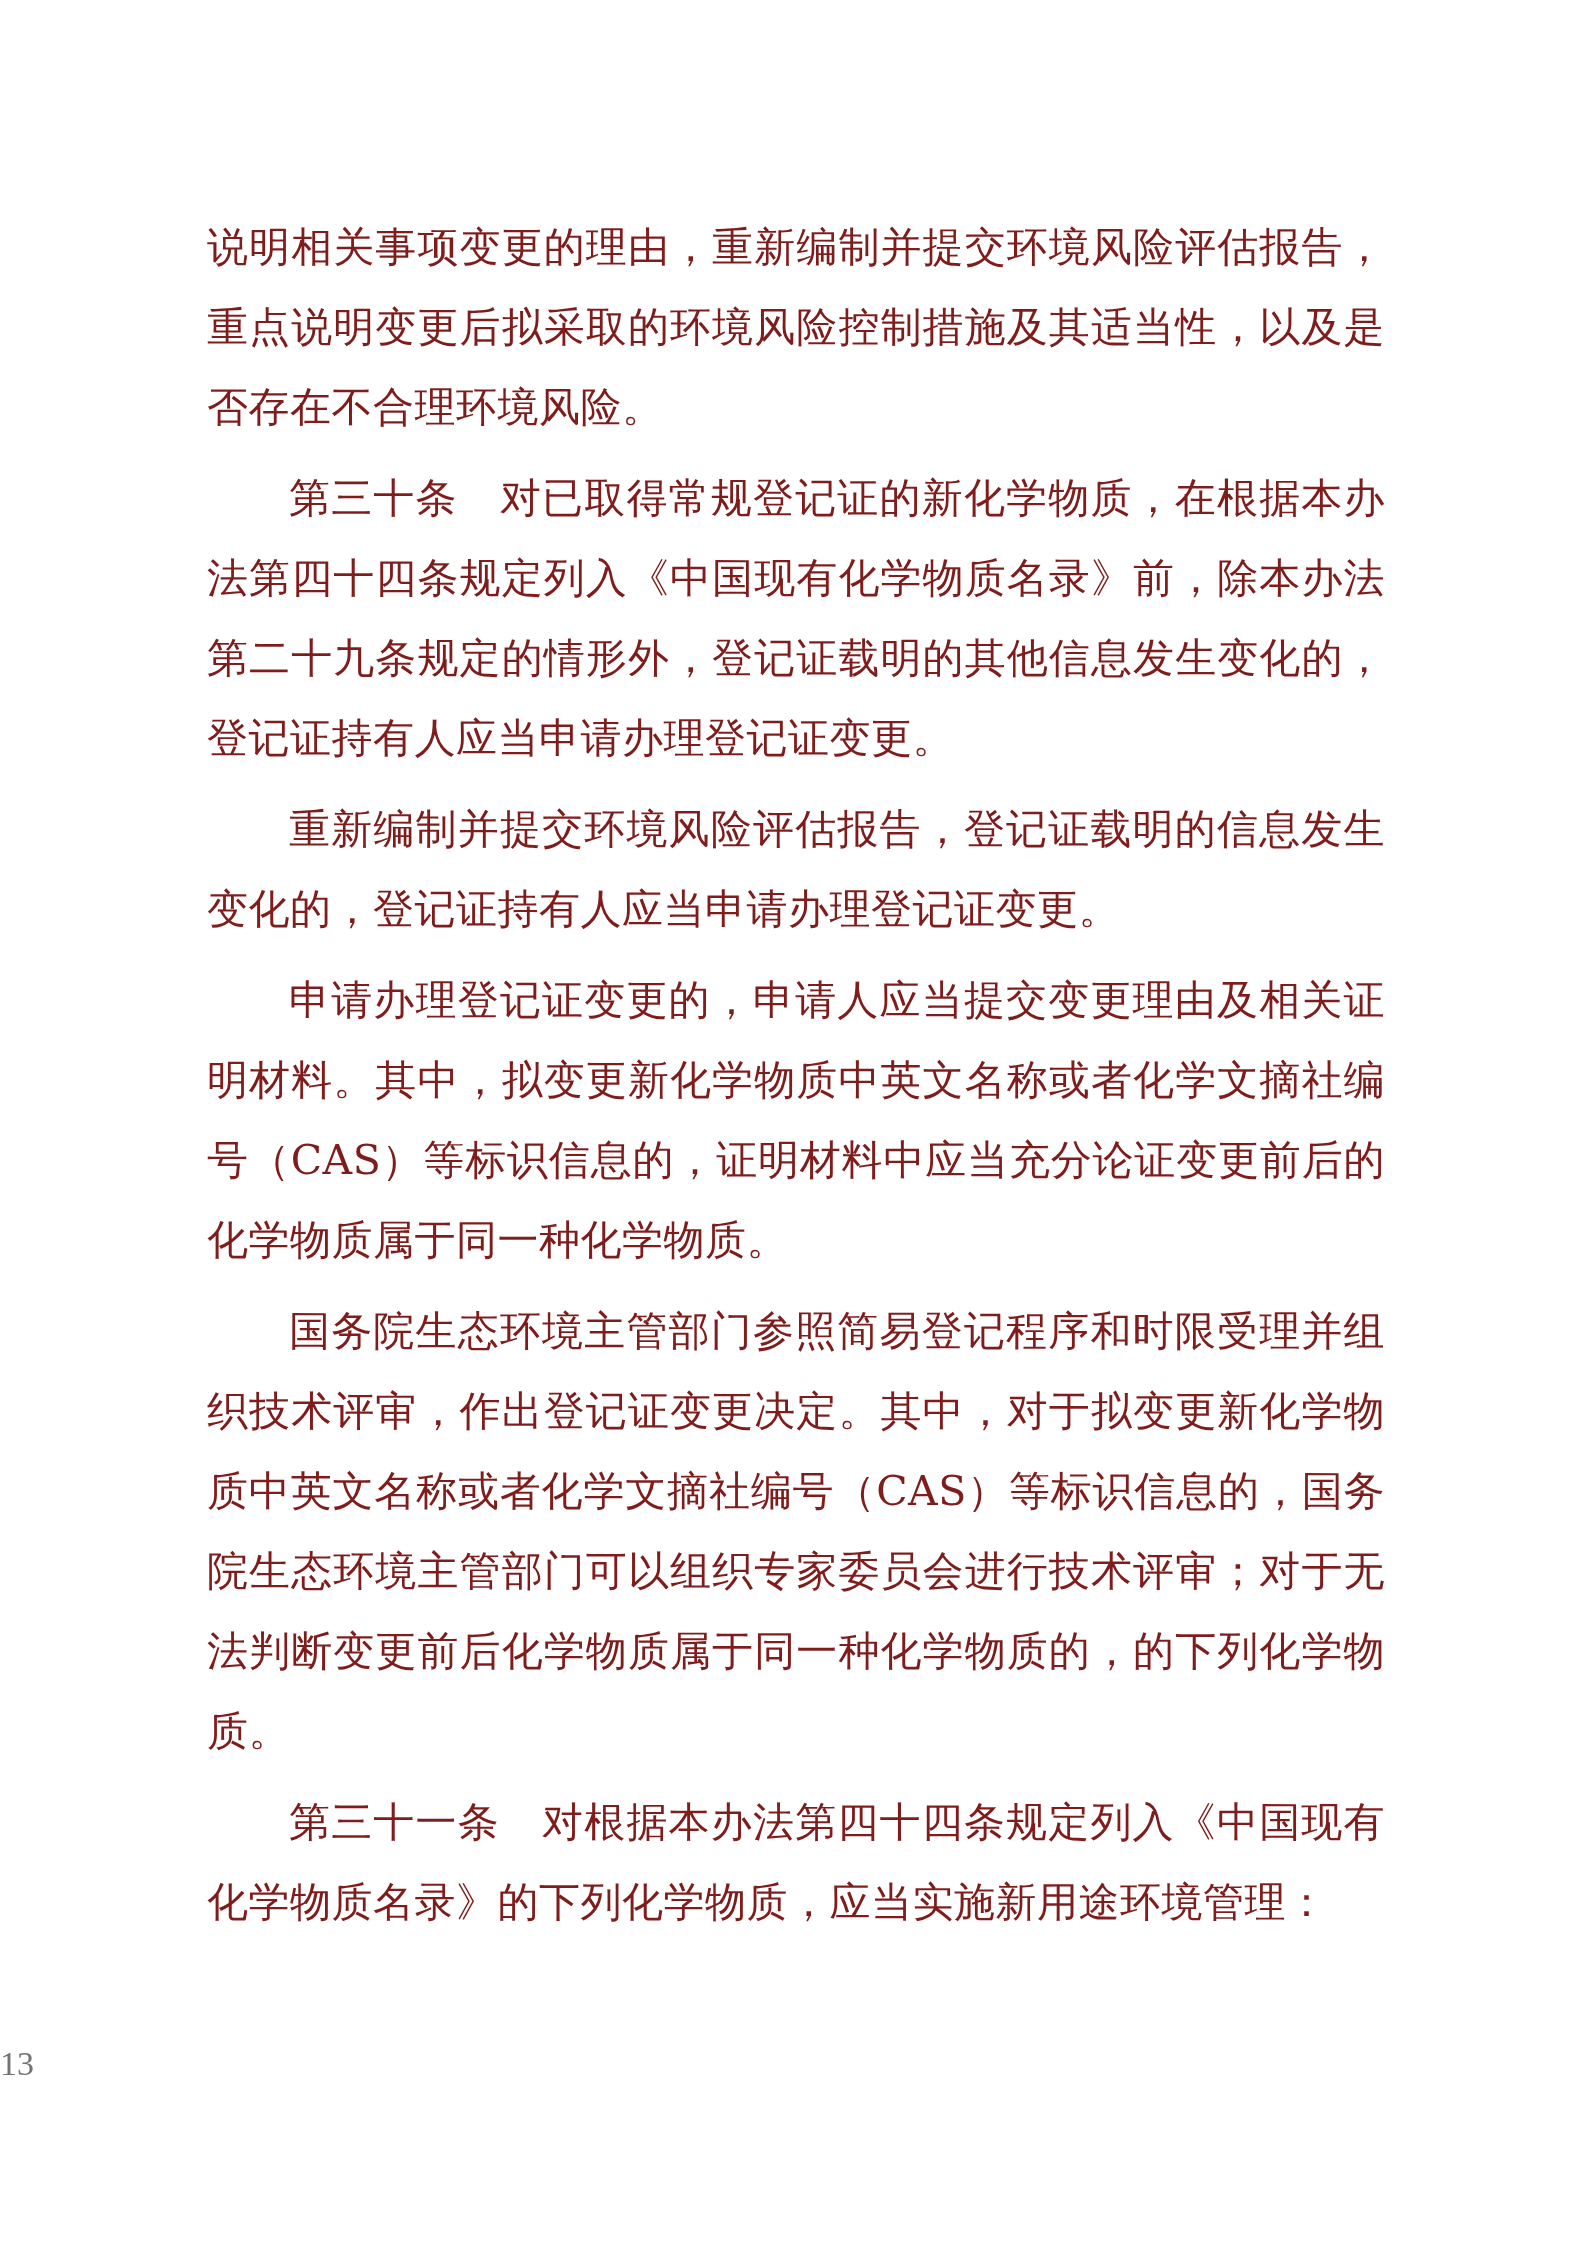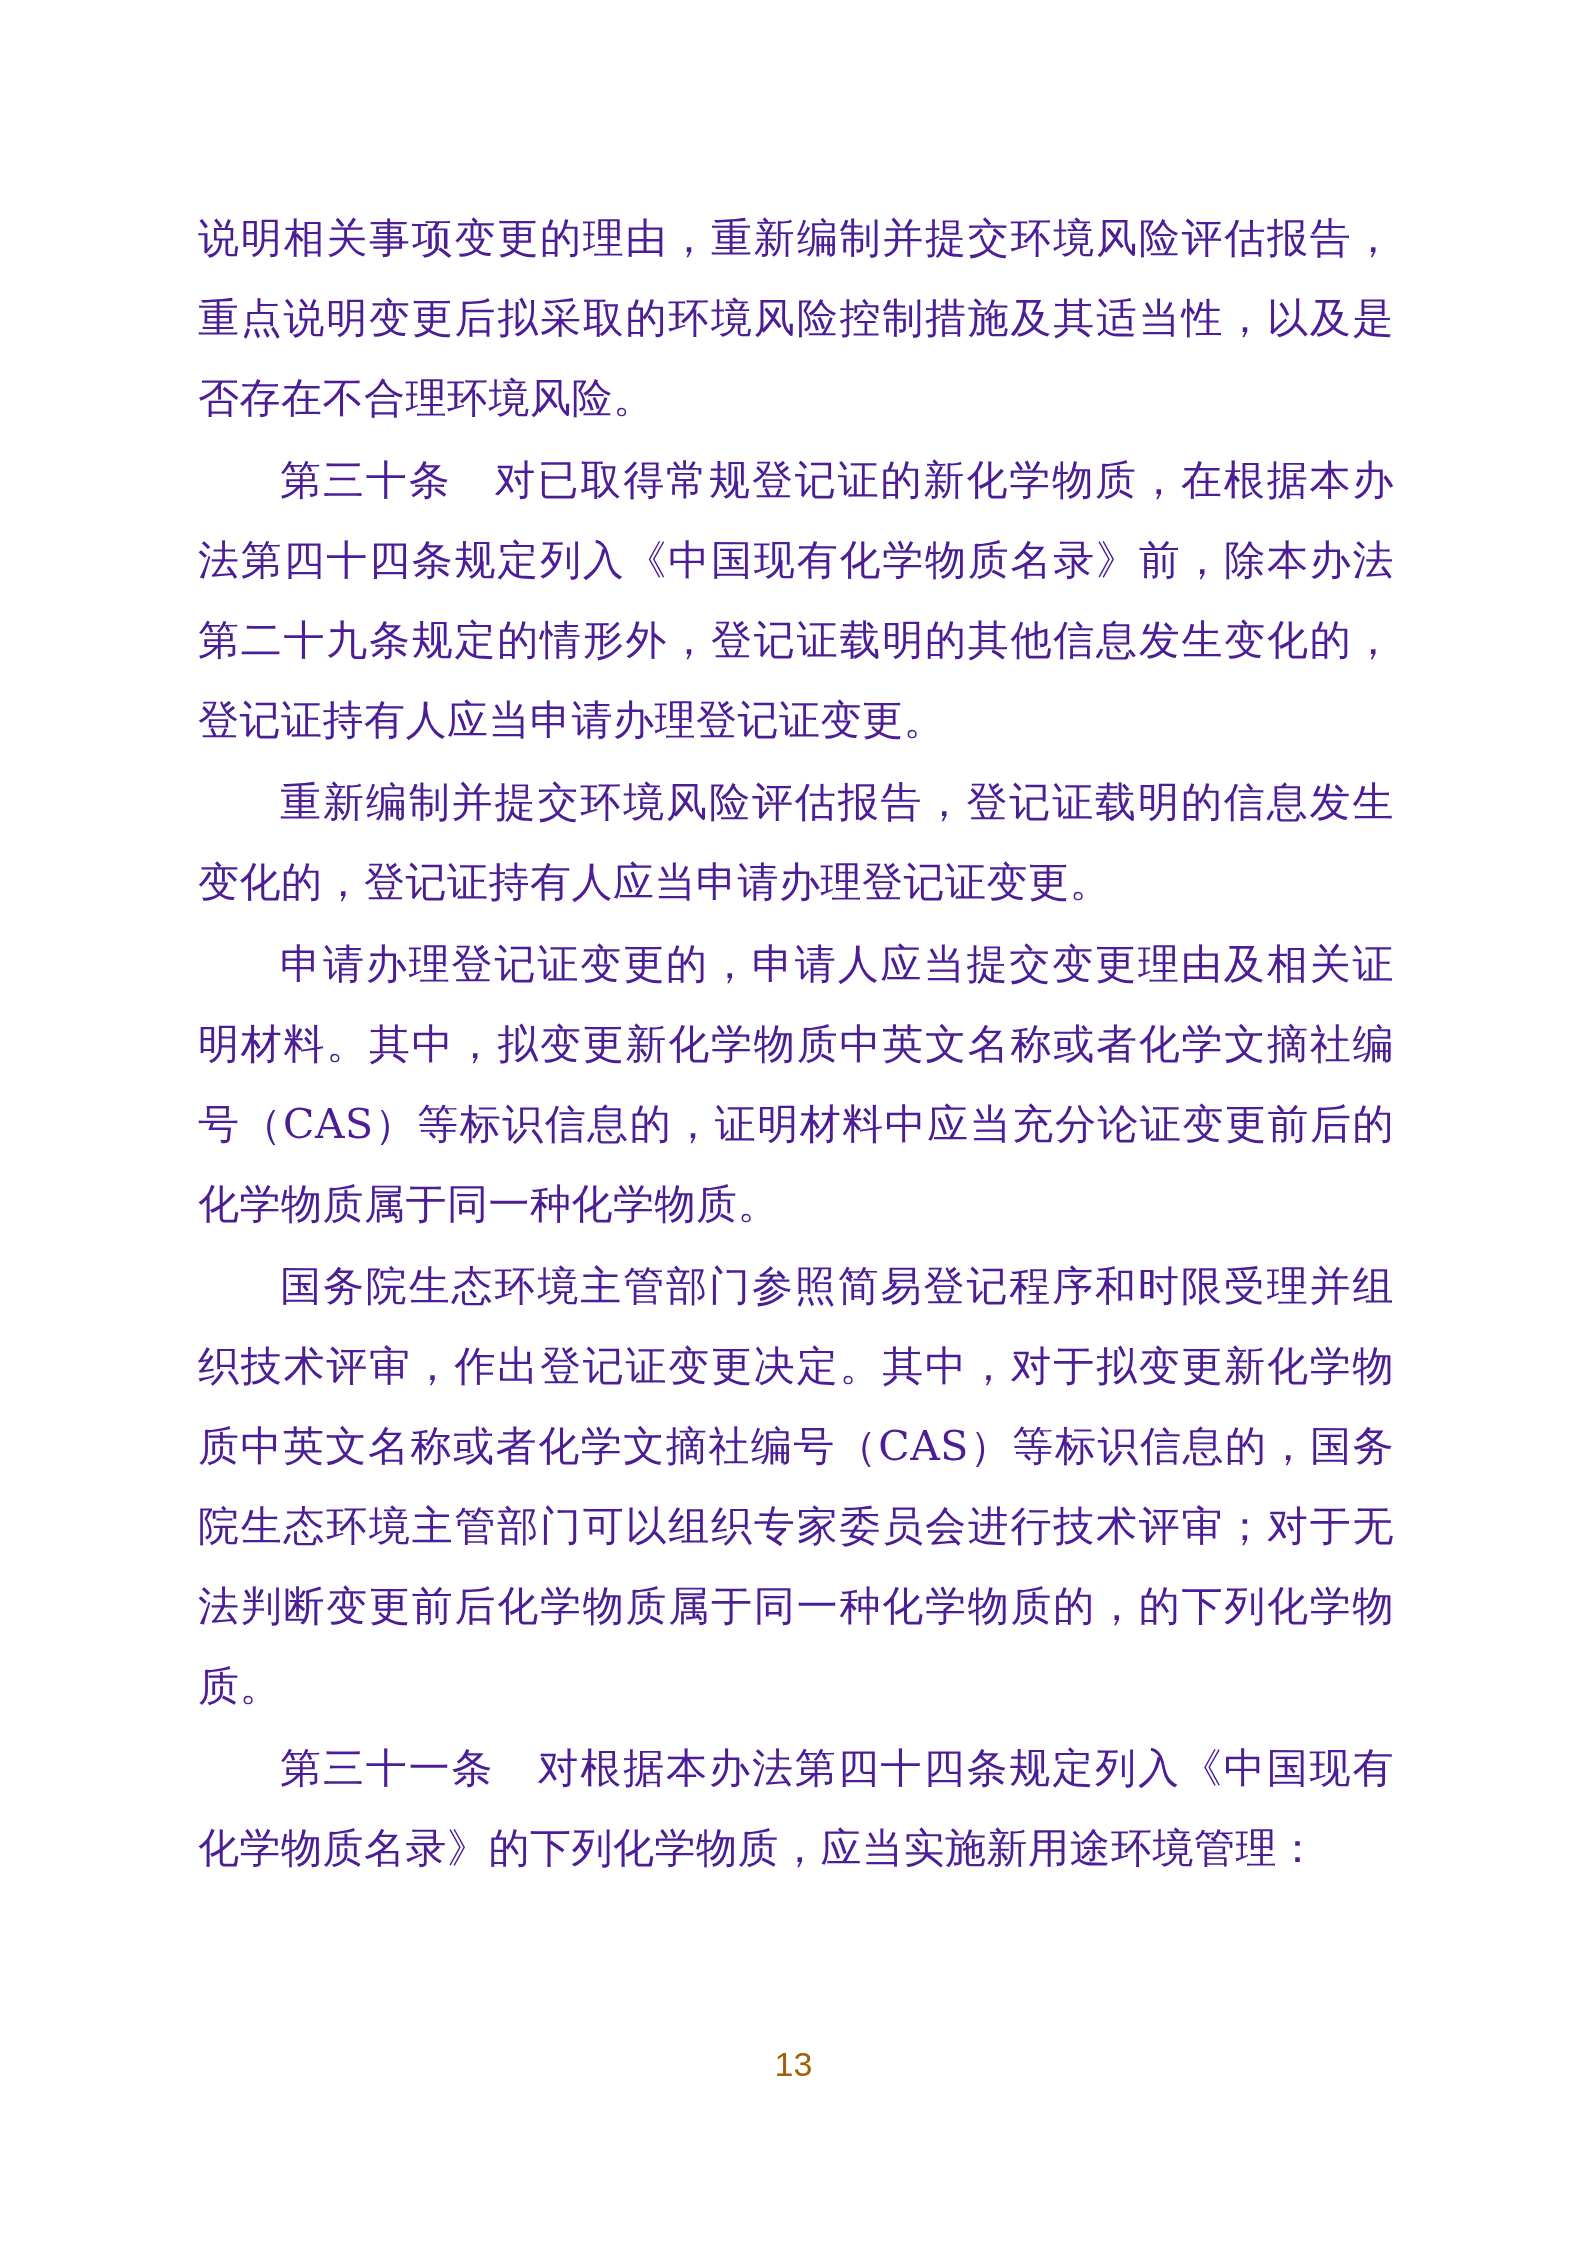--- a/index.html
+++ b/index.html
@@ -22,36 +22,36 @@
     left: 196px;
     top: 196px;
     width: 1200px;
   }
   .para {
     font-size: 41px;
     line-height: 80px;
     letter-spacing: 0.5px;
     text-align: justify;
     text-justify: inter-character;
-    margin: 2px;
-    color: #4c1d95;
+    margin: 11px;
+    color: #7f1d1d;
     font-weight: 400;
   }
   .indent {
     text-indent: 82px;
   }
   .page-number {
     position: absolute;
     left: 0;
     right: 0;
     top: 2045px;
-    text-align: center;
+    text-align: left;
     font-size: 34px;
-    font-family: Liberation Sans, sans-serif;
-    color: #a16207;
+    font-family: Liberation Serif, serif;
+    color: #737373;
   }
 </style>
 </head>
 <body>
 
 <div class="page">
   <div class="content">
     <p class="para">说明相关事项变更的理由，重新编制并提交环境风险评估报告，重点说明变更后拟采取的环境风险控制措施及其适当性，以及是否存在不合理环境风险。</p>
     <p class="para indent">第三十条　对已取得常规登记证的新化学物质，在根据本办法第四十四条规定列入《中国现有化学物质名录》前，除本办法第二十九条规定的情形外，登记证载明的其他信息发生变化的，登记证持有人应当申请办理登记证变更。</p>
     <p class="para indent">重新编制并提交环境风险评估报告，登记证载明的信息发生变化的，登记证持有人应当申请办理登记证变更。</p>

